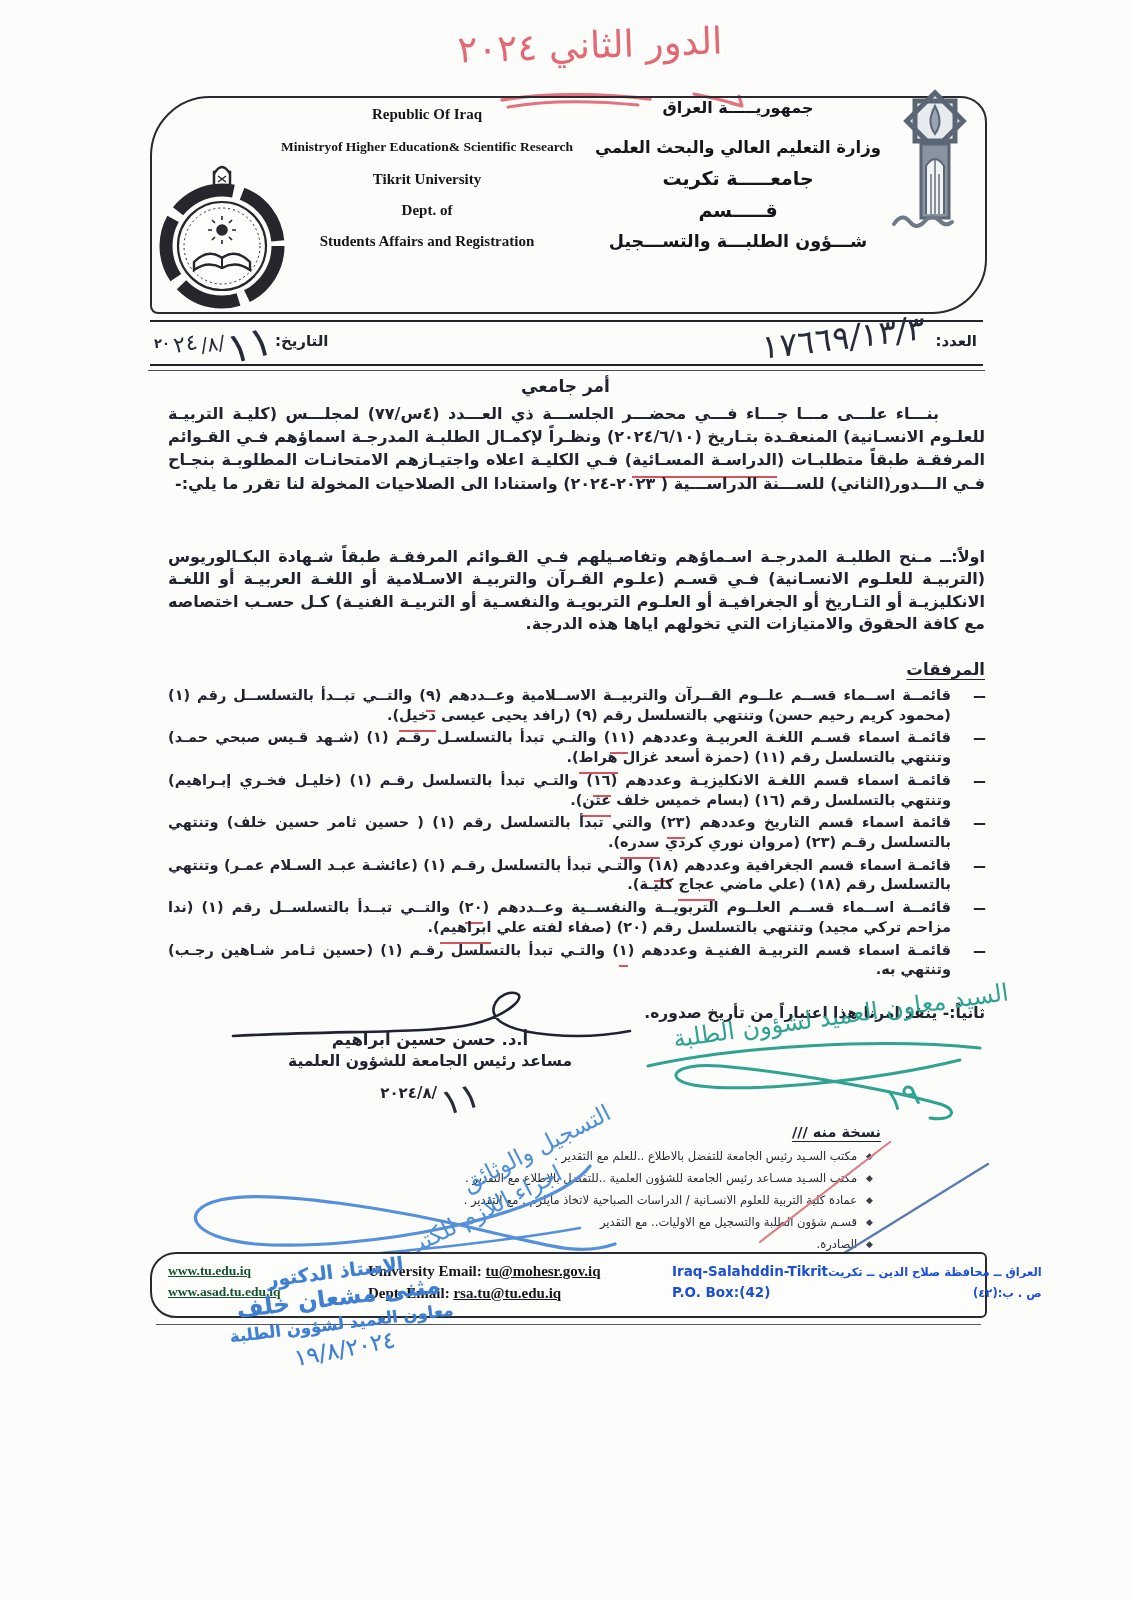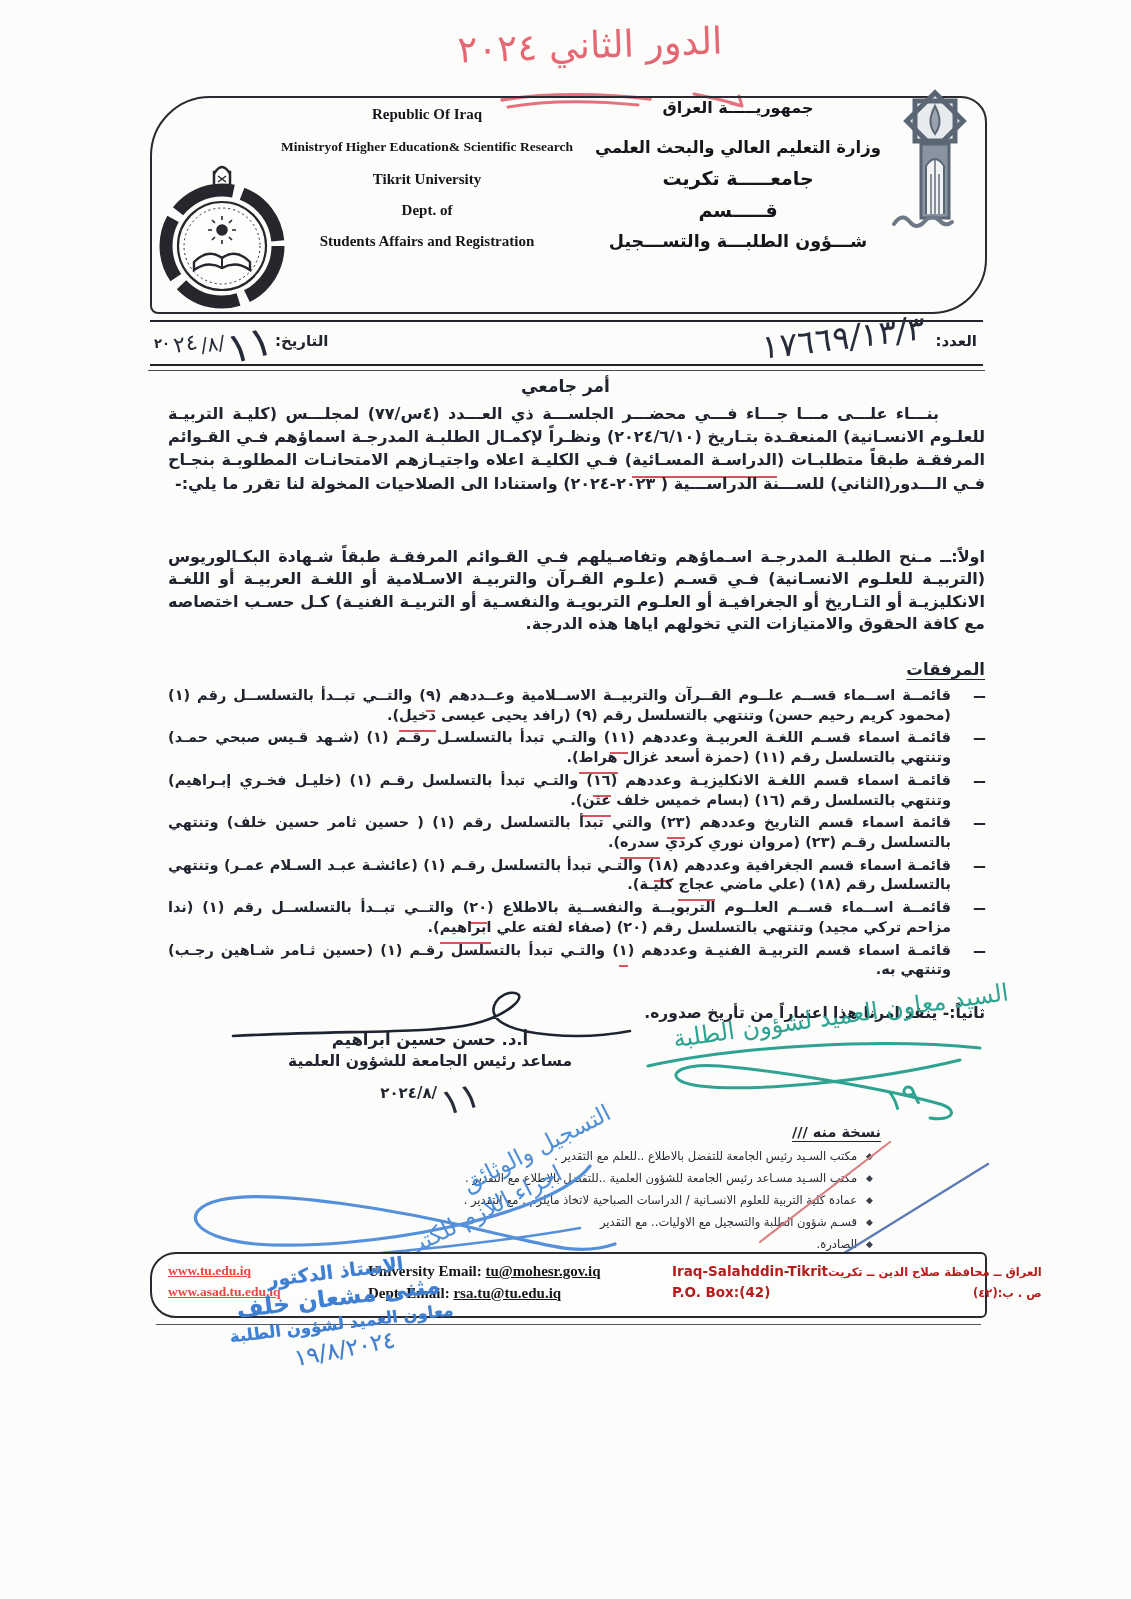--- a/index.html
+++ b/index.html
@@ -84,28 +84,28 @@
   .blue-note1{position:absolute;left:455px;top:1135px;direction:rtl;white-space:nowrap;color:#4f8fd9;
               font-size:23px;transform:rotate(-27deg);letter-spacing:1px;}
   .blue-note2{position:absolute;left:395px;top:1198px;direction:rtl;white-space:nowrap;color:#4f8fd9;
               font-size:23px;transform:rotate(-27deg);letter-spacing:1px;}
   .blue-svg{position:absolute;left:160px;top:1148px;}
   
   .footer{position:absolute;left:150px;top:1252px;width:833px;height:62px;background:#fdfdfc;
           border:2.2px solid #2a2a30;border-radius:26px 6px 6px 26px;display:flex;z-index:2;}
   .footer::after{content:"";position:absolute;left:4px;right:4px;bottom:-9px;border-bottom:1.5px solid #55555d;}
   .f-left{flex:0 0 200px;padding:9px 0 0 16px;font-family:"Liberation Serif",serif;font-weight:700;
-          font-size:13.5px;color:#ef4444;}
+          font-size:13.5px;color:#14532d;}
   .f-left div{margin-bottom:5px;}
   .f-left span{text-decoration:underline;cursor:pointer;}
   .f-mid{flex:0 0 300px;padding-top:9px;font-family:"Liberation Serif",serif;font-weight:700;
          font-size:15px;color:#15151c;}
   .f-mid div{margin-bottom:5px;white-space:nowrap;}
   .f-mid .email{text-decoration:underline;cursor:pointer;}
-  .f-right{flex:1;display:flex;flex-direction:column;padding:9px 12px 0 4px;font-weight:700;color:#b91c1c;}
+  .f-right{flex:1;display:flex;flex-direction:column;padding:9px 12px 0 4px;font-weight:700;color:#1d4ed8;}
   .f-right .frow{display:flex;justify-content:space-between;margin-bottom:5px;align-items:baseline;}
   .f-right .fen{font-size:13.5px;white-space:nowrap;}
   .f-right .far{font-size:11.5px;direction:rtl;white-space:nowrap;}
   
   .stamp{position:absolute;left:205px;top:1260px;width:270px;text-align:center;direction:rtl;
          color:#3f7fd2;font-weight:700;transform:rotate(-7deg);z-index:6;
          text-shadow:0 0 1px rgba(63,127,210,.55);}
   .stamp-l1{font-size:19px;letter-spacing:2px;}
   .stamp-l2{font-size:23px;letter-spacing:5px;margin-top:2px;}
   .stamp-l3{font-size:16.5px;margin-top:4px;}
@@ -203,21 +203,21 @@
     <div class="att-item">
       <span class="att-dash">ــ</span>
       <p><span>قائمة اسماء قسم التاريخ وعددهم (</span><span class="redline">٢٣</span><span>) والتي تبدأ بالتسلسل رقم (١) ( حسين ثامر حسين خلف) وتنتهي بالتسلسل رقـم (٢٣) (مروان نوري كردي </span><span class="redline">سدره</span><span>).</span></p>
     </div>
     <div class="att-item">
       <span class="att-dash">ــ</span>
       <p><span>قائمـة اسماء قسم الجغرافية وعددهم (</span><span class="redline">١٨</span><span>) والتـي تبدأ بالتسلسل رقـم (١) (عائشـة عبـد السـلام عمـر) وتنتهي بالتسلسل رقم (١٨) (علي ماضي </span><span class="redline">عجاج</span><span> كليـة).</span></p>
     </div>
     <div class="att-item">
       <span class="att-dash">ــ</span>
-      <p><span>قائمــة اســماء قســم العلــوم التربويــة والنفســية بالاطلاع (</span><span class="redline">٢٠</span><span>) والتــي تبــدأ بالتسلســل رقم (١) (ندا مزاحم تركي مجيد) وتنتهي بالتسلسل رقم (٢٠) (صفاء لفته علي </span><span class="redline">ابراهيم</span><span>).</span></p>
+      <p><span>قائمــة اســماء قســم العلــوم التربويــة والنفســية وعــددهم (</span><span class="redline">٢٠</span><span>) والتــي تبــدأ بالتسلســل رقم (١) (ندا مزاحم تركي مجيد) وتنتهي بالتسلسل رقم (٢٠) (صفاء لفته علي </span><span class="redline">ابراهيم</span><span>).</span></p>
     </div>
     <div class="att-item">
       <span class="att-dash">ــ</span>
       <p><span>قائمـة اسماء قسم التربيـة الفنيـة وعددهم (</span><span class="redline">١</span><span>) والتـي تبدأ بالتسلسل رقـم (١) (حسين ثـامر شـاهين رجـب) وتنتهي به.</span></p>
     </div>
   </div>
 
   <p class="second-clause">ثانياً:- ينفذ امرنا هذا اعتباراً من تأريخ صدوره.</p>
 
   <svg class="sig-svg" width="430" height="60" viewBox="0 0 430 60">

